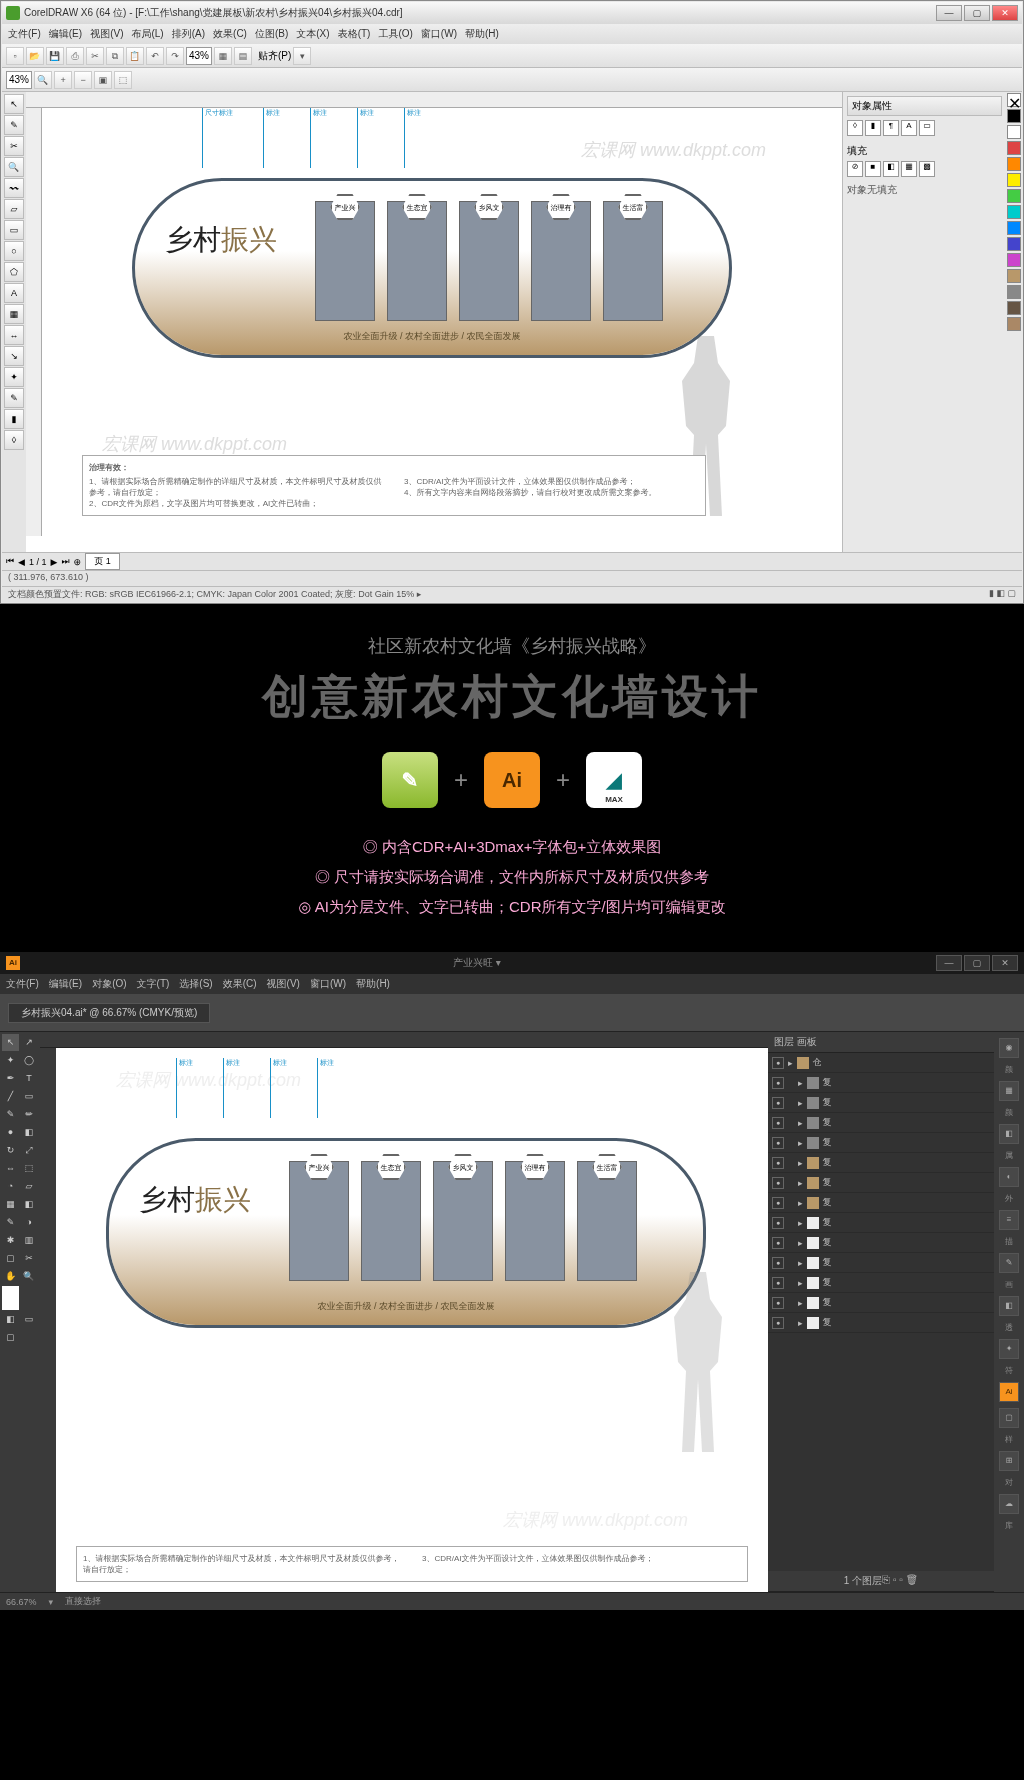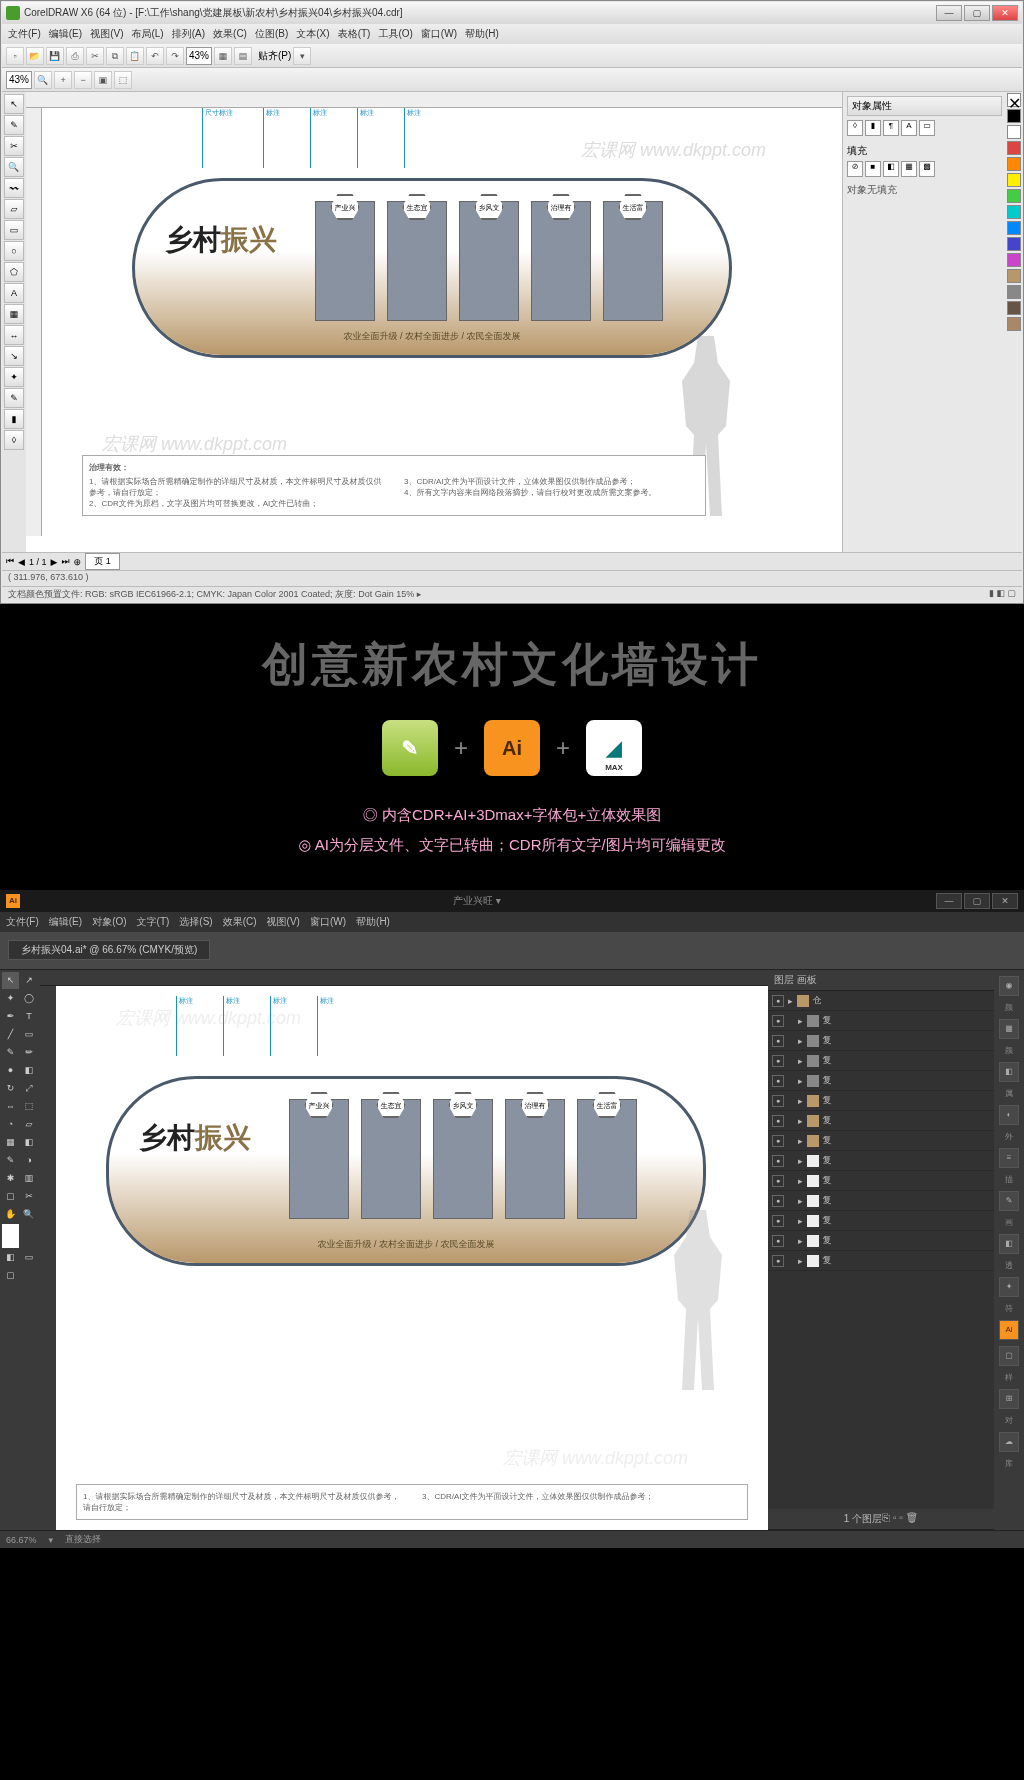--- a/index.html
+++ b/index.html
@@ -18,21 +18,21 @@
 .cdr-body{display:flex;height:460px}
 .cdr-ltools{width:24px;background:#e4e4e4;display:flex;flex-direction:column;gap:1px;padding:2px}
 .ltool{width:20px;height:20px;background:linear-gradient(#fff,#e0e0e0);border:1px solid #bbb;font-size:9px;text-align:center;line-height:18px}
 .cdr-canvas-wrap{flex:1;background:#fff;position:relative;overflow:hidden}
 .ruler-h{height:16px;background:#eee;border-bottom:1px solid #aaa}
 .ruler-v{width:16px;background:#eee;border-right:1px solid #aaa;position:absolute;left:0;top:16px;bottom:16px}
 .canvas-area{position:absolute;left:16px;top:16px;right:16px;bottom:16px;background:#fff}
 .design{position:absolute;left:90px;top:70px;width:600px;height:180px}
 .design-frame{width:100%;height:100%;border:3px solid #4a5a6a;border-radius:90px;background:#fff;position:relative;overflow:hidden}
 .design-bg{position:absolute;bottom:0;left:0;right:0;height:60%;background:linear-gradient(transparent,#b8986a)}
-.design-title{position:absolute;left:30px;top:40px;font-size:28px;font-weight:bold;color:#222;writing-mode:horizontal-tb}
+.design-title{position:absolute;left:30px;top:40px;font-size:28px;font-weight:normal;color:#222;writing-mode:horizontal-tb}
 .design-title2{color:#8a7248}
 .design-panels{position:absolute;left:180px;top:20px;display:flex;gap:12px}
 .panel{width:60px;height:120px;background:#8892a0;border:1px solid #666;position:relative}
 .panel-hex{position:absolute;top:-8px;left:50%;transform:translateX(-50%);width:30px;height:26px;background:#fff;border:2px solid #666;clip-path:polygon(25% 0,75% 0,100% 50%,75% 100%,25% 100%,0 50%);font-size:7px;text-align:center;line-height:24px}
 .design-sub{position:absolute;bottom:12px;left:50%;transform:translateX(-50%);font-size:9px;color:#5a4a2a}
 .callouts{position:absolute;left:160px;top:0;display:flex;gap:30px;font-size:7px;color:#1890c8}
 .callout{border-left:1px solid #1890c8;padding-left:2px;height:60px;display:flex;align-items:flex-start}
 .notes-box{position:absolute;bottom:20px;left:40px;right:120px;border:1px solid #aaa;padding:6px;font-size:8px;color:#666;background:#fff}
 .notes-box .nh{font-weight:bold;margin-bottom:3px}
 .cdr-right{width:180px;background:#e8e8e8;border-left:1px solid #bbb;display:flex}
@@ -59,21 +59,21 @@
 .plus{color:#888;font-size:24px}
 .promo-lines{font-size:15px;line-height:2;color:#f9a8d4}
 
 .ai-window{background:#323232}
 .ai-titlebar{background:#1a1a1a;height:22px;display:flex;align-items:center;padding:0 6px;font-size:10px;color:#aaa}
 .ai-titlebar .aiico{width:14px;height:14px;background:#f7931e;margin-right:6px;font-size:8px;text-align:center;line-height:14px;color:#4a2800;font-weight:bold}
 .ai-titlebar .rlabel{margin-left:auto;color:#888;margin-right:8px}
 .ai-menubar{background:#323232;height:20px;display:flex;padding:0 6px;font-size:10px;color:#bbb;gap:10px;align-items:center}
 .ai-optbar{background:#3a3a3a;height:22px;display:flex;padding:2px 6px;gap:4px;align-items:center;font-size:9px;color:#aaa;border-bottom:1px solid #222}
 .ai-opt{background:#2a2a2a;border:1px solid #555;padding:1px 6px;height:16px;display:inline-flex;align-items:center}
-.ai-tab{background:#484848;height:38px;display:flex;align-items:flex-start;font-size:10px;color:#ccc;padding:8px 8px;border-bottom:1px solid #222}
+.ai-tab{background:#484848;height:38px;display:flex;align-items:center;font-size:10px;color:#ccc;padding:8px 8px;border-bottom:1px solid #222}
 .ai-tab span{background:#323232;padding:2px 12px;border:1px solid #555}
 .ai-body{display:flex;height:560px}
 .ai-ltools{width:40px;background:#3a3a3a;display:grid;grid-template-columns:1fr 1fr;gap:1px;padding:2px;align-content:start}
 .ai-tool{width:17px;height:17px;background:#3a3a3a;color:#ccc;font-size:9px;text-align:center;line-height:17px}
 .ai-tool.sel{background:#5a5a5a}
 .ai-canvas-wrap{flex:1;background:#262626;position:relative;overflow:hidden}
 .ai-ruler-h{height:16px;background:#3a3a3a;border-bottom:1px solid #222}
 .ai-ruler-v{width:16px;background:#3a3a3a;position:absolute;left:0;top:16px;bottom:0}
 .ai-canvas{position:absolute;left:16px;top:16px;right:0;bottom:0;background:#fff}
 .ai-right{width:256px;background:#323232;display:flex}
@@ -269,30 +269,32 @@
   <div class="cdr-status">
     <span>( 311.976, 673.610 )</span>
   </div>
   <div class="cdr-status">
     <span>文档颜色预置文件: RGB: sRGB IEC61966-2.1; CMYK: Japan Color 2001 Coated; 灰度: Dot Gain 15% ▸</span>
     <span style="margin-left:auto">▮ ◧ ▢</span>
   </div>
 </div>
 
 <div class="promo">
+  <div class="promo-sub">社区新农村文化墙《乡村振兴战略》</div>
   <div class="promo-main">创意新农村文化墙设计</div>
   <div class="promo-apps">
     <div class="app-ico app-cdr">✎</div>
     <div class="plus">+</div>
     <div class="app-ico app-ai">Ai</div>
     <div class="plus">+</div>
     <div class="app-ico app-max">◢</div>
   </div>
   <div class="promo-lines">
     <div>◎ 内含CDR+AI+3Dmax+字体包+立体效果图</div>
+    <div>◎ 尺寸请按实际场合调准，文件内所标尺寸及材质仅供参考</div>
     <div>◎ AI为分层文件、文字已转曲；CDR所有文字/图片均可编辑更改</div>
   </div>
 </div>
 
 <div class="ai-window">
   <div class="ai-titlebar">
     <div class="aiico">Ai</div>
     <span class="rlabel">产业兴旺 ▾</span>
     <div class="win-btns">
       <div class="win-btn" style="background:#333;border-color:#555;color:#aaa">—</div>

